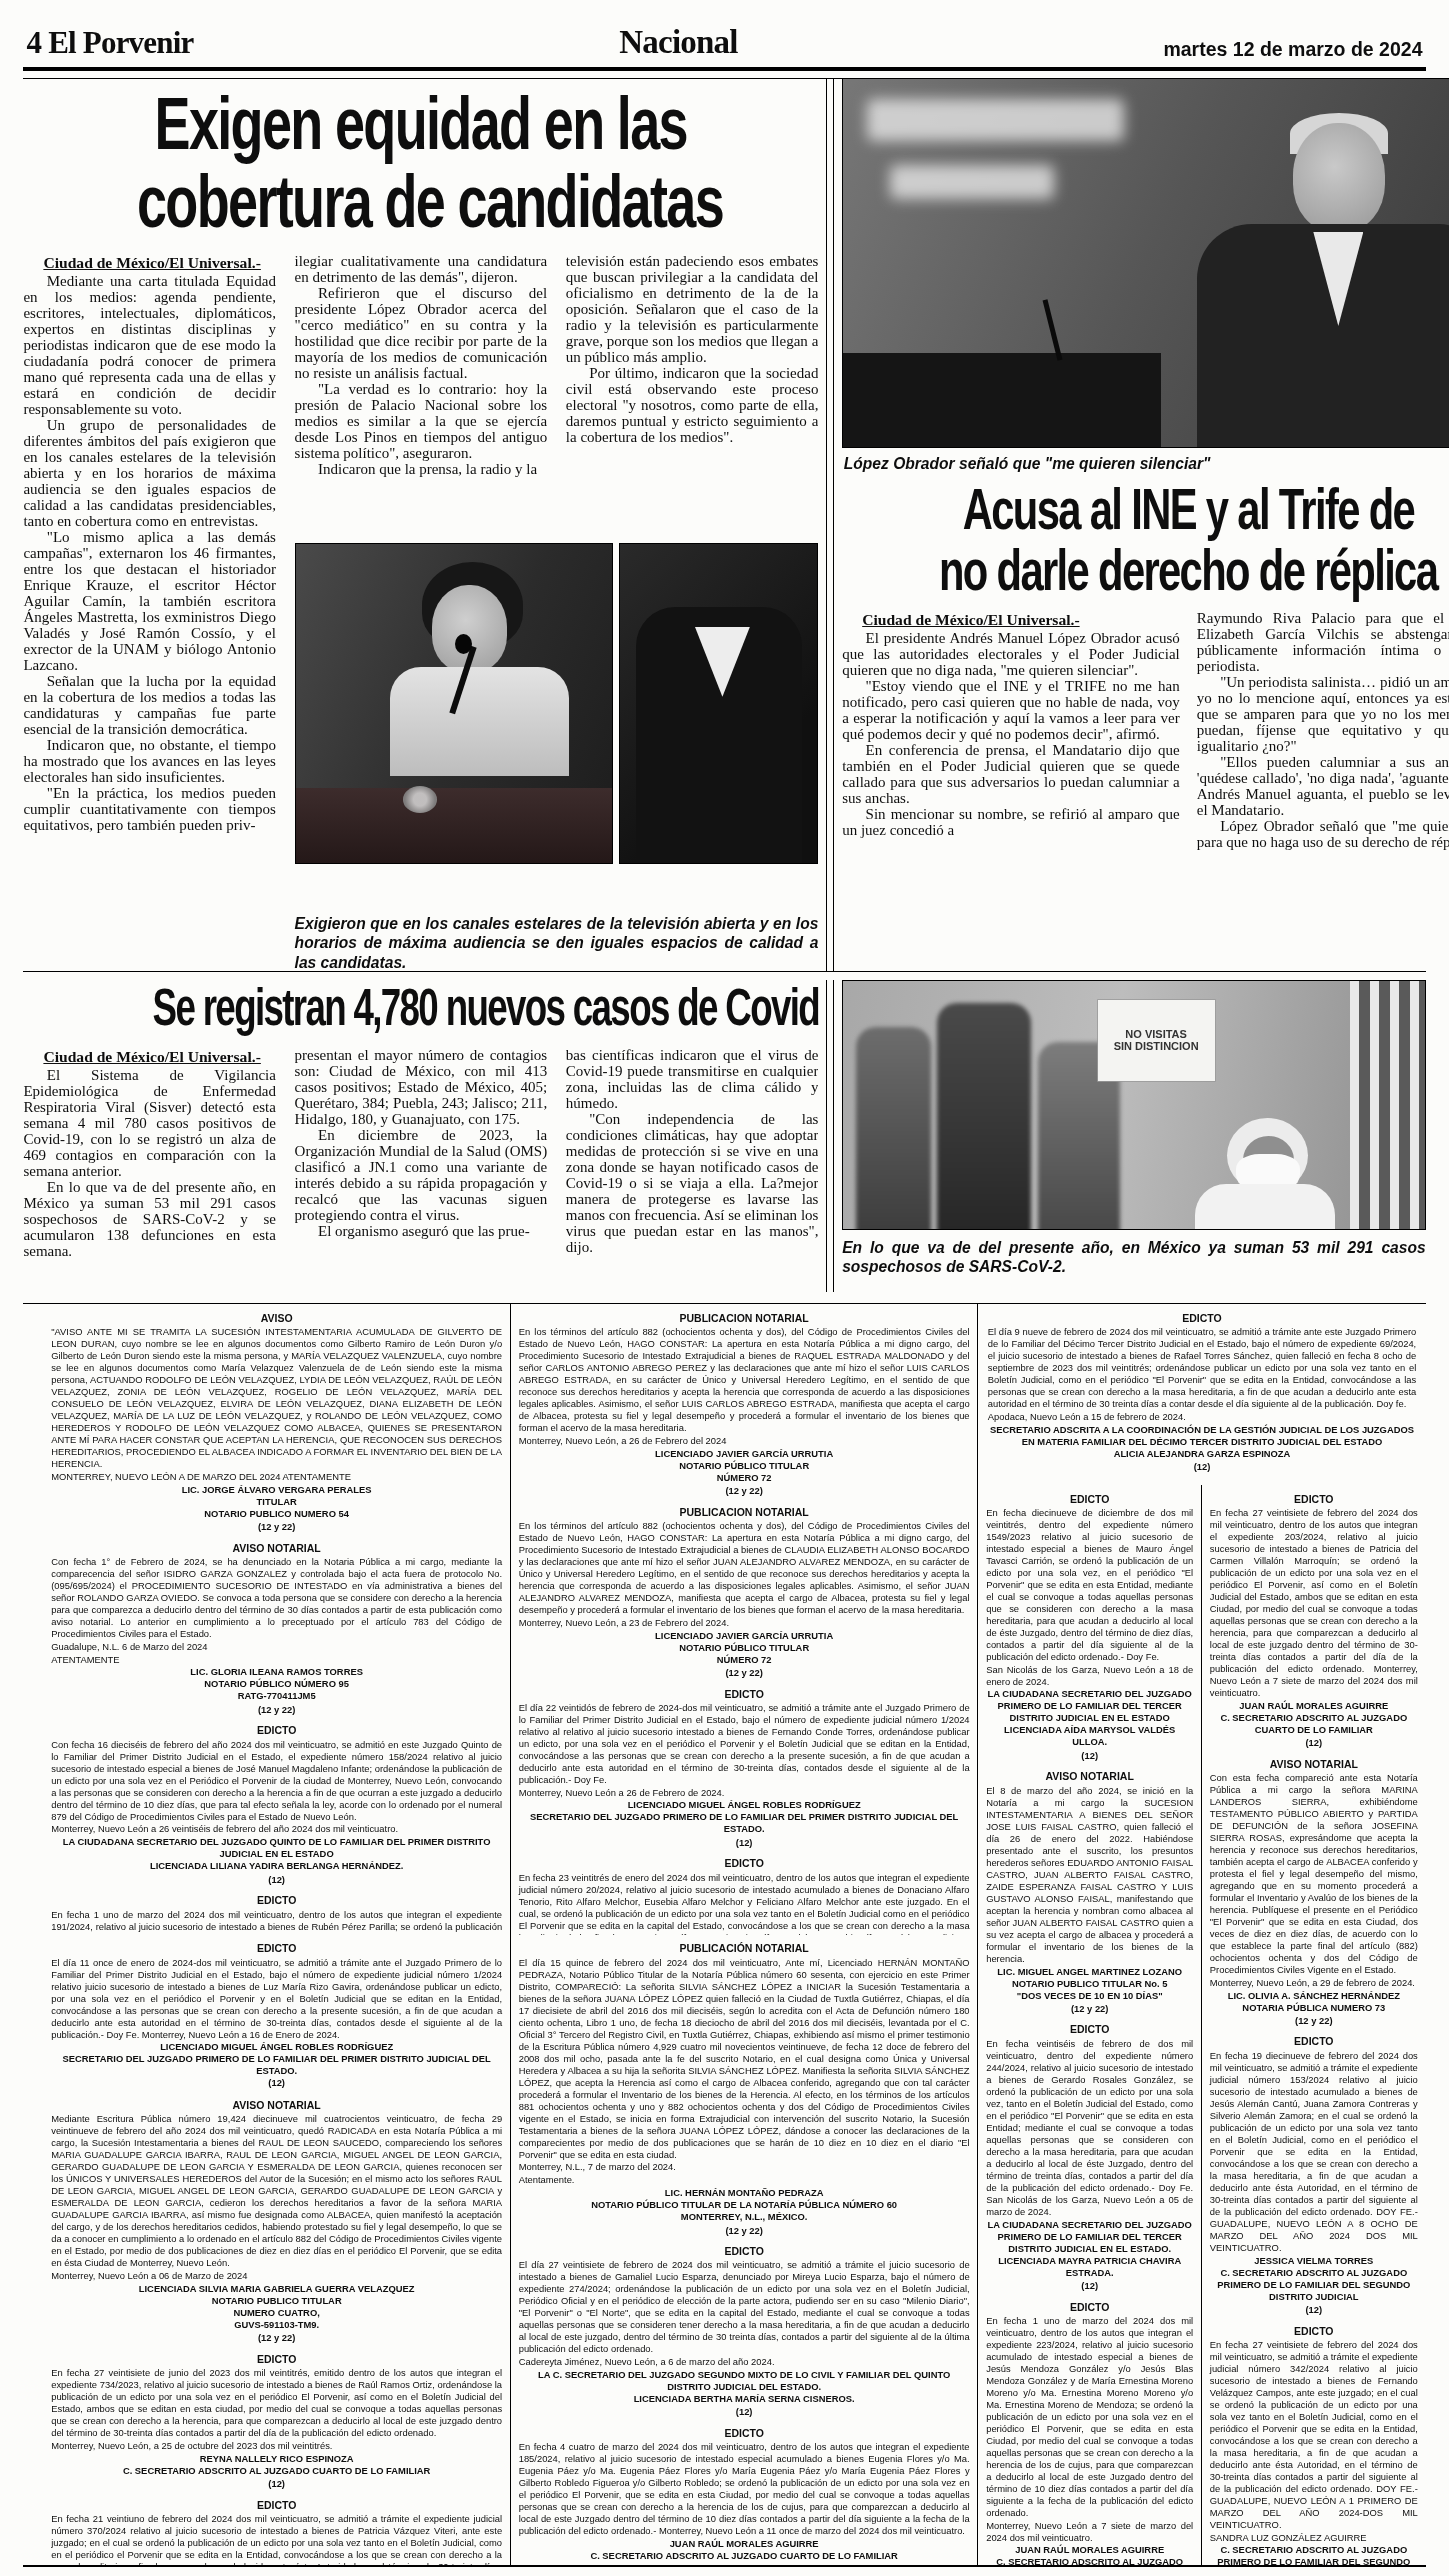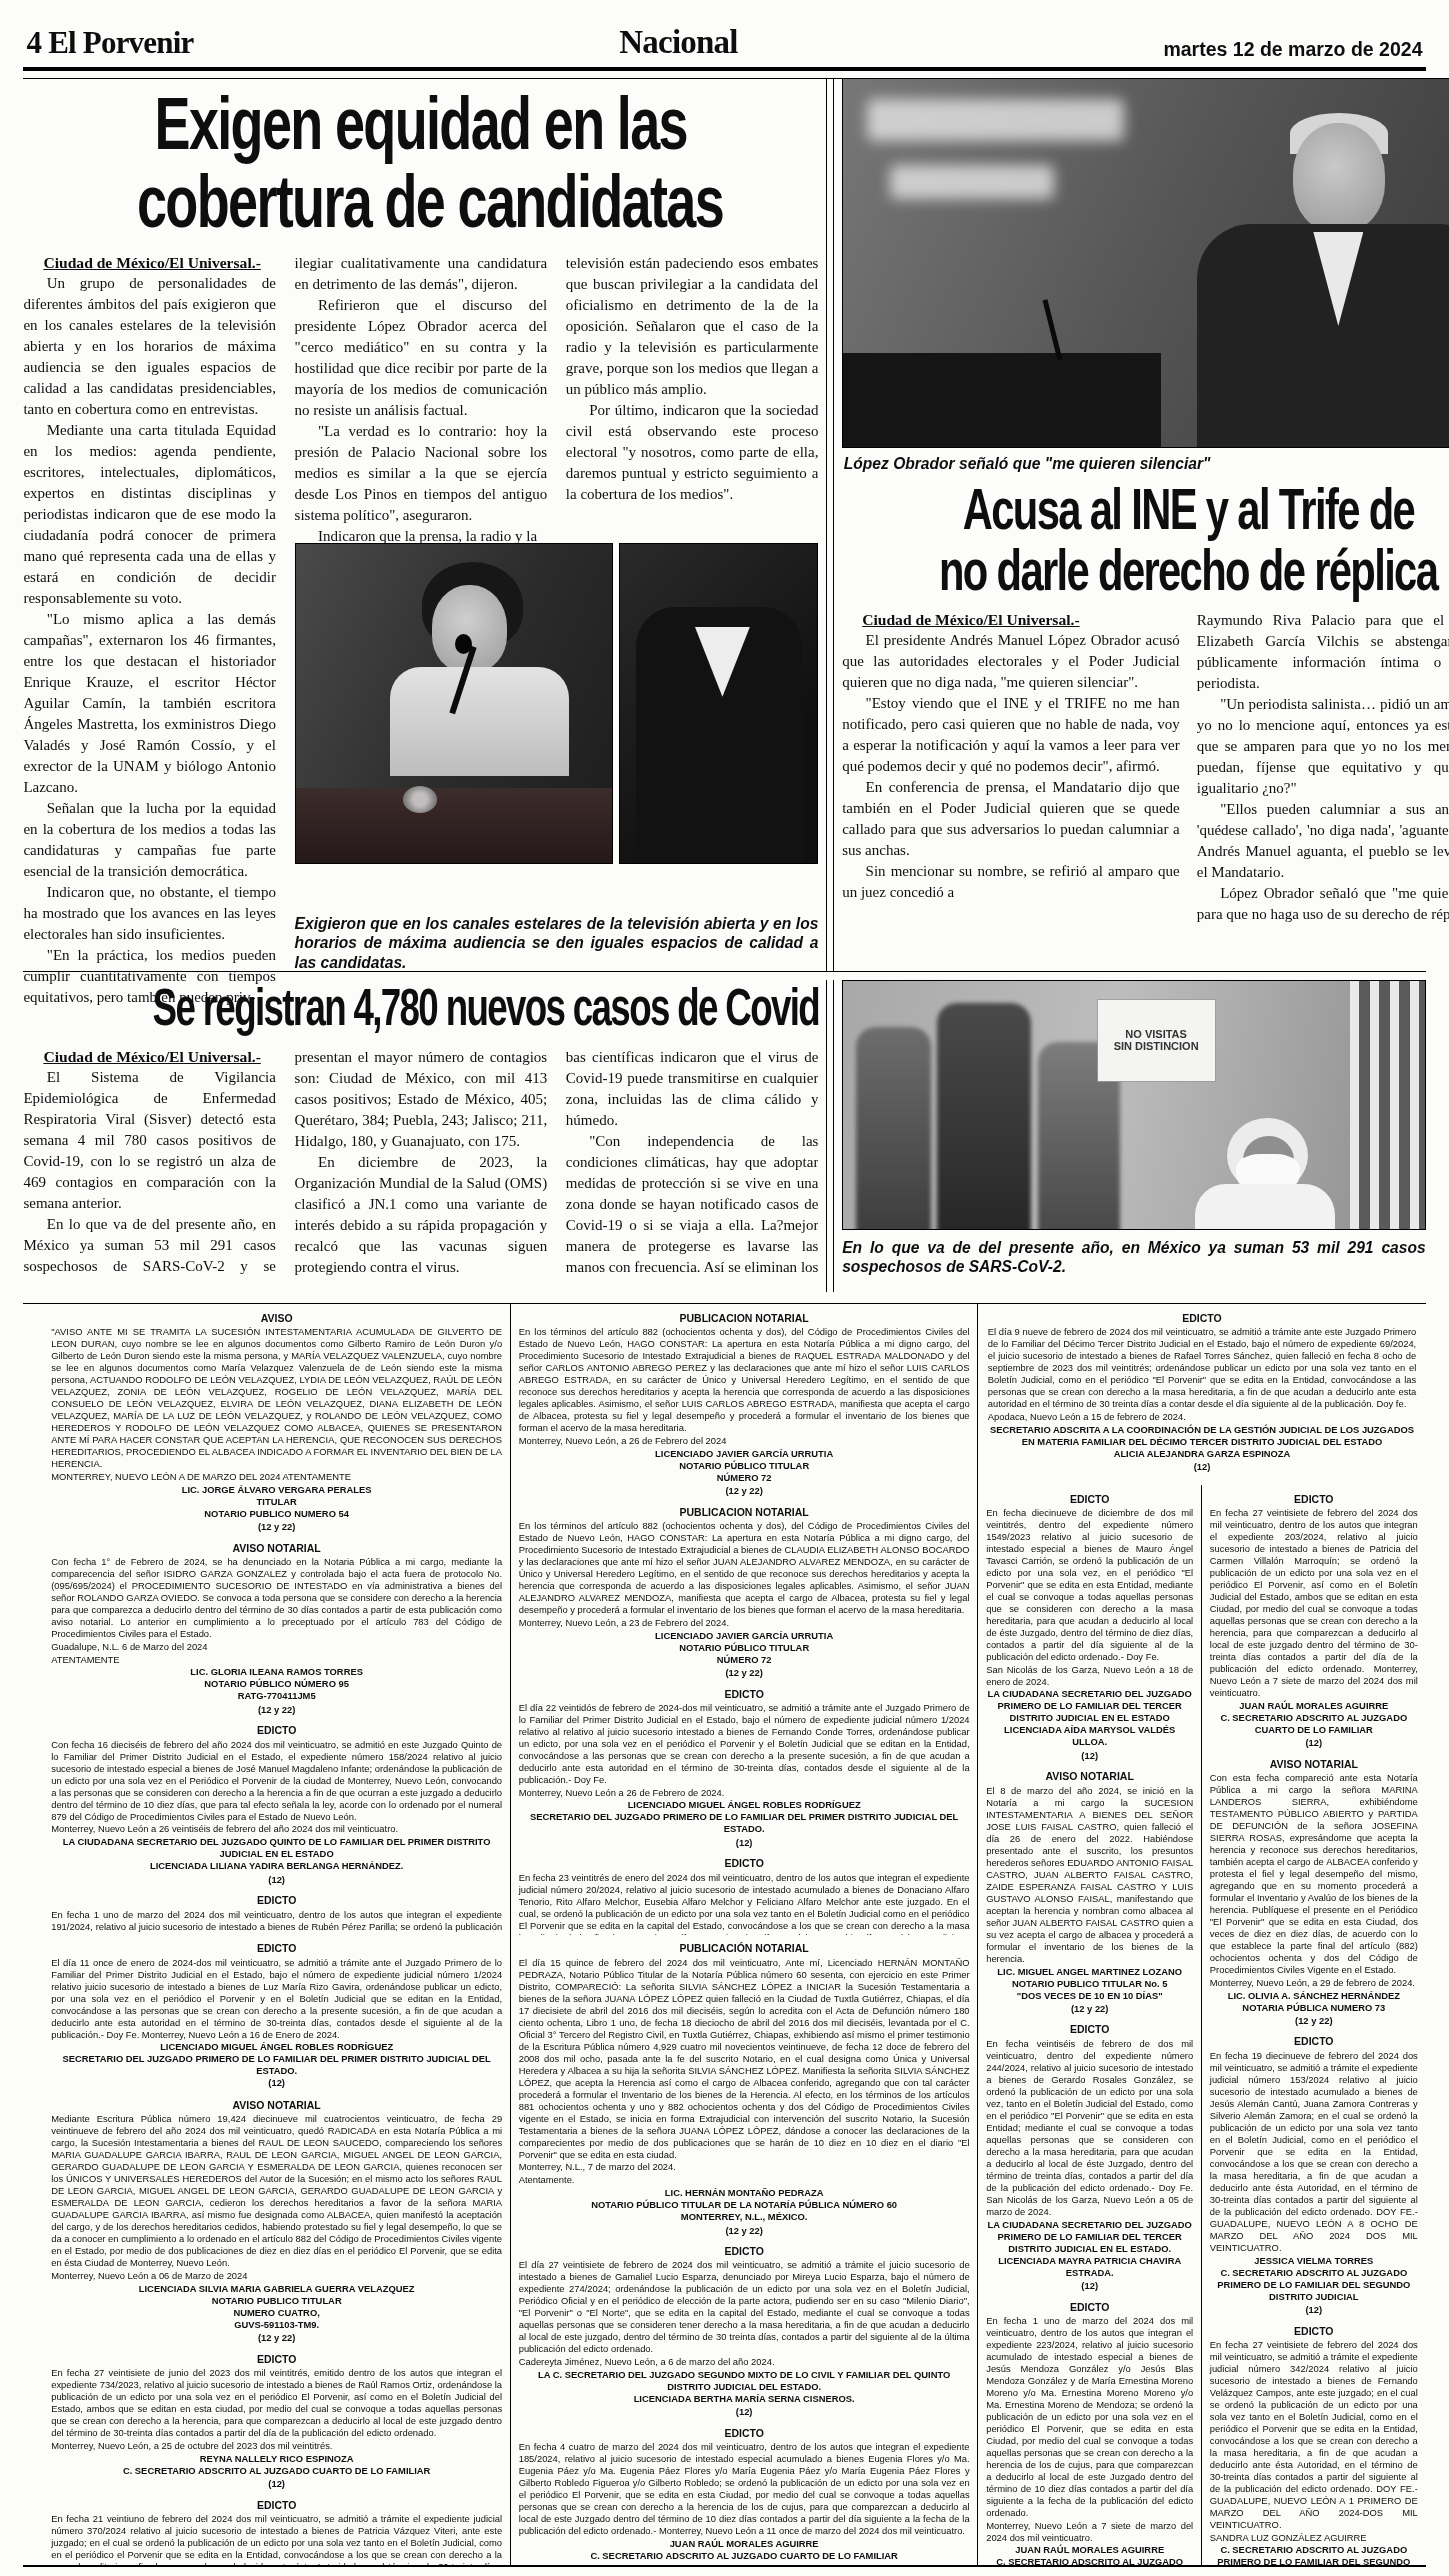--- a/index.html
+++ b/index.html
@@ -6,21 +6,21 @@
   #page{width:1449px;height:2576px;position:relative;background:#fcfcfa;color:#0e0e0e;margin:0 auto;overflow:hidden;font-family:"Liberation Serif",serif;}
 
   
   .hdr{position:absolute;top:18.7px;left:26.5px;right:26.5px;height:42px;display:flex;justify-content:space-between;align-items:flex-end;}
   .brand{font-family:"Liberation Serif",serif;font-weight:bold;font-size:31px;letter-spacing:-0.8px;}
   .secname{font-family:"Liberation Serif",serif;font-weight:bold;font-size:33px;letter-spacing:-0.8px;}
   .issuedate{font-family:"Liberation Sans",sans-serif;font-weight:bold;font-size:19.5px;}
   .rule2{position:absolute;top:67px;left:23.4px;right:23.4px;height:7px;border-top:4.7px solid #000;border-bottom:1.6px solid #000;}
 
   
-  .para{margin:0;text-indent:23.4px;text-align:justify;font-size:15px;line-height:21px;}
+  .para{margin:0;text-indent:23.4px;text-align:justify;font-size:15px;line-height:16px;}
   .para.noind{text-indent:0;}
   .dateline{margin:0;text-indent:20px;font-weight:bold;font-size:15.6px;line-height:20px;}
   .dateline span{text-decoration:underline;}
   .hl-line{display:block;text-align:center;white-space:nowrap;font-family:"Liberation Sans",sans-serif;font-weight:800;letter-spacing:-2.3px;}
   .hl-line>span{display:inline-block;transform:scaleX(.72);transform-origin:center;}
   .capt{font-family:"Liberation Sans",sans-serif;font-weight:bold;font-style:italic;font-size:15.6px;line-height:19.5px;text-align:justify;margin-top:44px;}
 
   
   .top{position:absolute;top:78px;left:23.4px;right:28px;height:893px;display:flex;}
   .top-left{width:795px;flex:none;}
@@ -120,22 +120,22 @@
 
     <div class="top-left">
       <div class="main-hl">
         <span class="hl-line"><span>Exigen equidad en las</span></span>
         <span class="hl-line"><span>cobertura de candidatas</span></span>
       </div>
       <div class="main-grid">
         <div class="tcell main-col1">
           <p class="dateline"><span>Ciudad de México/El Universal.-</span></p>
           <div>
+              <p class="para">Mediante una carta titulada Equidad en los medios: agenda pendiente, escritores, intelectuales, diplomáticos, expertos en distintas disciplinas y periodistas indicaron que de ese modo la ciudadanía podrá conocer de primera mano qué representa cada una de ellas y estará en condición de decidir responsablemente su voto.</p>
               <p class="para">Un grupo de personalidades de diferentes ámbitos del país exigieron que en los canales estelares de la televisión abierta y en los horarios de máxima audiencia se den iguales espacios de calidad a las candidatas presidenciables, tanto en cobertura como en entrevistas.</p>
-              <p class="para">Mediante una carta titulada Equidad en los medios: agenda pendiente, escritores, intelectuales, diplomáticos, expertos en distintas disciplinas y periodistas indicaron que de ese modo la ciudadanía podrá conocer de primera mano qué representa cada una de ellas y estará en condición de decidir responsablemente su voto.</p>
               <p class="para">"Lo mismo aplica a las demás campañas", externaron los 46 firmantes, entre los que destacan el historiador Enrique Krauze, el escritor Héctor Aguilar Camín, la también escritora Ángeles Mastretta, los exministros Diego Valadés y José Ramón Cossío, y el exrector de la UNAM y biólogo Antonio Lazcano.</p>
               <p class="para">Señalan que la lucha por la equidad en la cobertura de los medios a todas las candidaturas y campañas fue parte esencial de la transición democrática.</p>
               <p class="para">Indicaron que, no obstante, el tiempo ha mostrado que los avances en las leyes electorales han sido insuficientes.</p>
               <p class="para">"En la práctica, los medios pueden cumplir cuantitativamente con tiempos equitativos, pero también pueden priv-</p>
             </div>
         </div>
         <div class="tcell main-col2">
             <p class="para noind">ilegiar cualitativamente una candidatura en detrimento de las demás", dijeron.</p>
             <p class="para">Refirieron que el discurso del presidente López Obrador acerca del "cerco mediático" en su contra y la hostilidad que dice recibir por parte de la mayoría de los medios de comunicación no resiste un análisis factual.</p>
             <p class="para">"La verdad es lo contrario: hoy la presión de Palacio Nacional sobre los medios es similar a la que se ejercía desde Los Pinos en tiempos del antiguo sistema político", aseguraron.</p>

